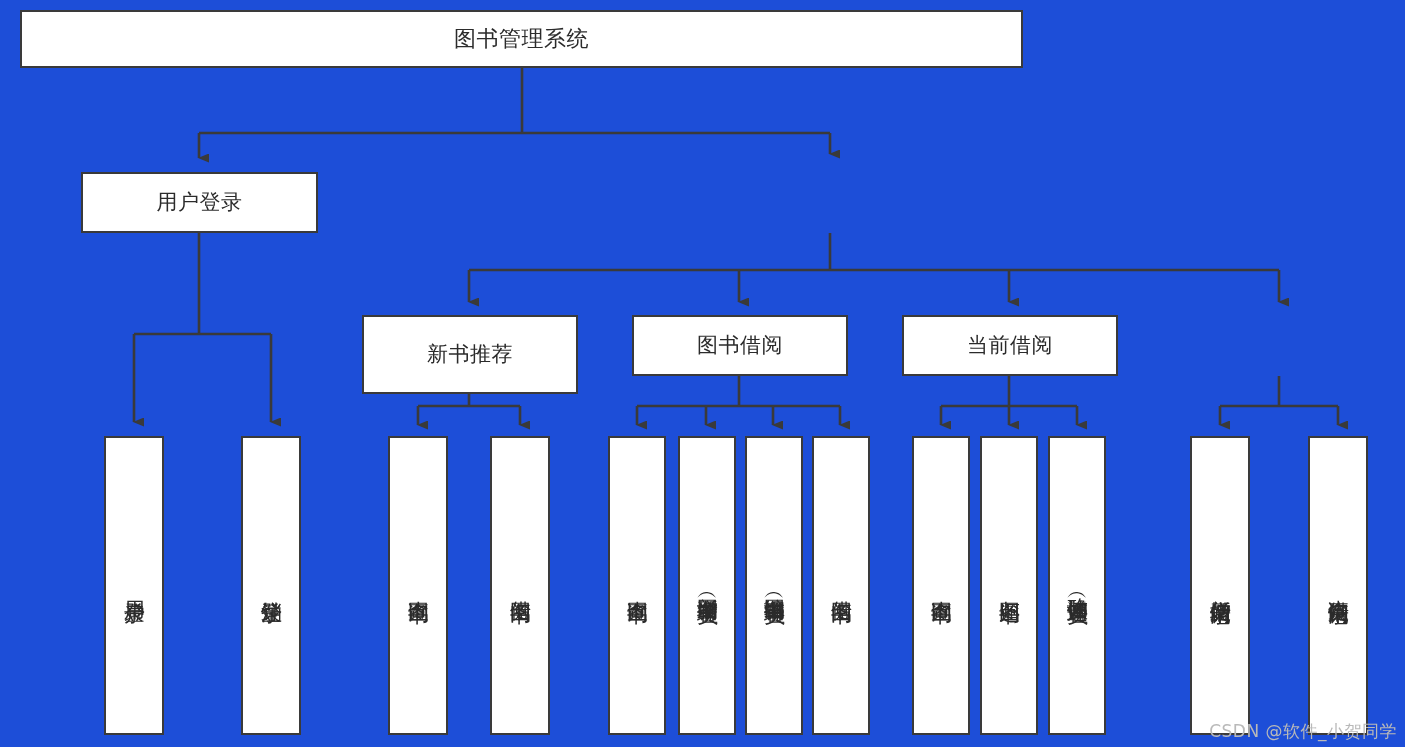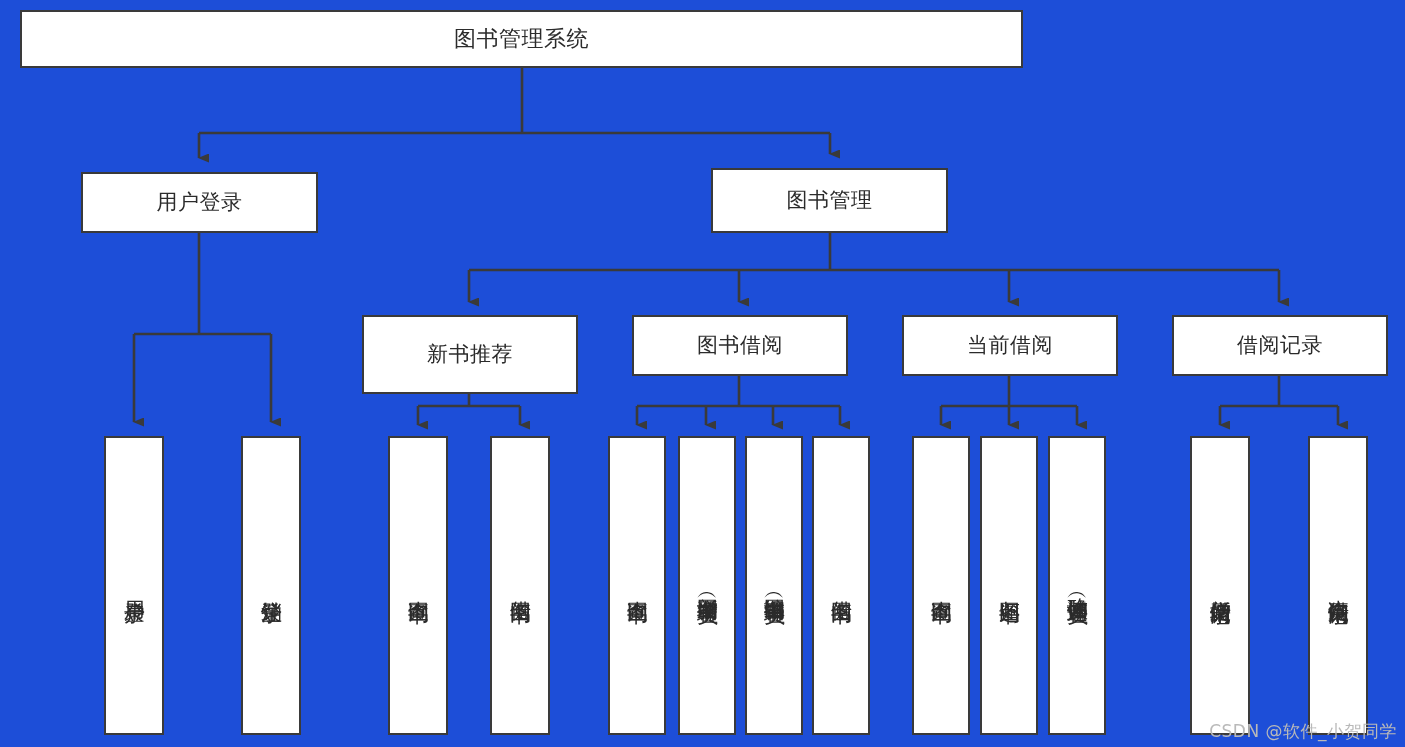--- a/index.html
+++ b/index.html
@@ -122,29 +122,27 @@
       <path d="M1220,406 L1338,406"></path>
       <path d="M1220,406 L1220,425" marker-end="url(#arrowhead)"></path>
       <path d="M1338,406 L1338,425" marker-end="url(#arrowhead)"></path>
     </g>
   </svg>
 
   <div class="node h" id="root-node" style="left:20px; top:10px; width:1003px; height:58px;">图书管理系统</div>
 
   <div class="node h" style="left:81px; top:172px; width:237px; height:61px;">用户登录</div>
 
-  <div class="node h" style="left:711px; top:168px; width:237px; height:65px;">图书管理</div>
 
   <div class="node h" style="left:362px; top:315px; width:216px; height:79px;">新书推荐</div>
 
   <div class="node h" style="left:632px; top:315px; width:216px; height:61px;">图书借阅</div>
 
   <div class="node h" style="left:902px; top:315px; width:216px; height:61px;">当前借阅</div>
 
-  <div class="node h" style="left:1172px; top:315px; width:216px; height:61px;">借阅记录</div>
 
   <div class="node v" style="left:104px; top:436px; width:60px; height:299px;">
     <span>用户登录</span>
   </div>
   <div class="node v" style="left:241px; top:436px; width:60px; height:299px;">
     <span>注销登录</span>
   </div>
 
   <div class="node v" style="left:388px; top:436px; width:60px; height:299px;">
     <span>查询图书</span>

